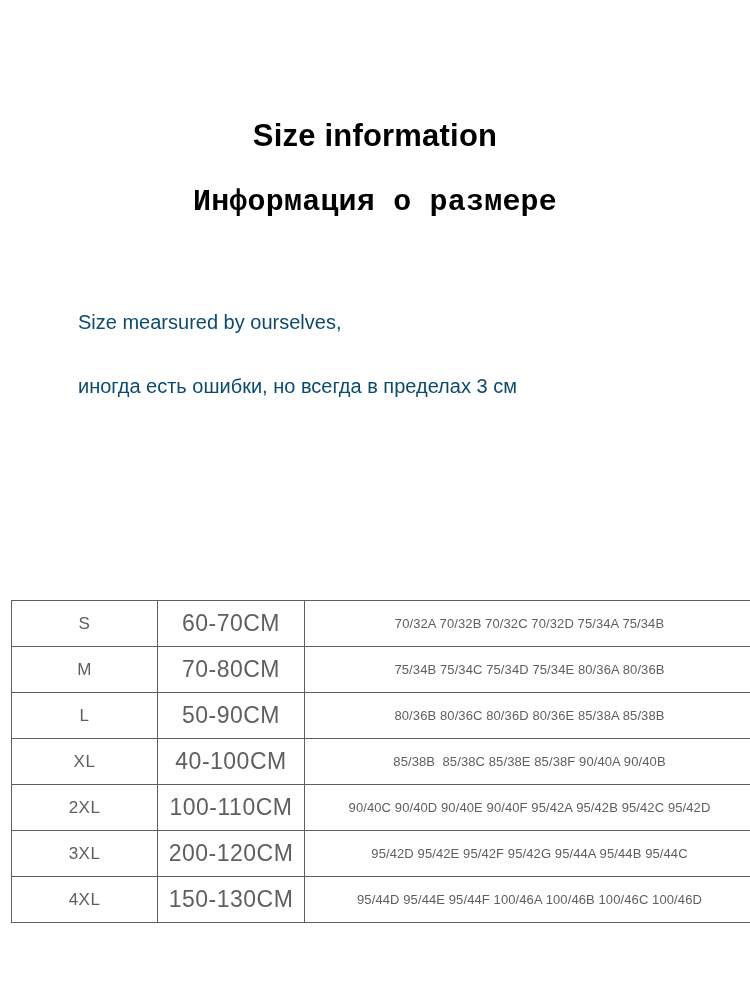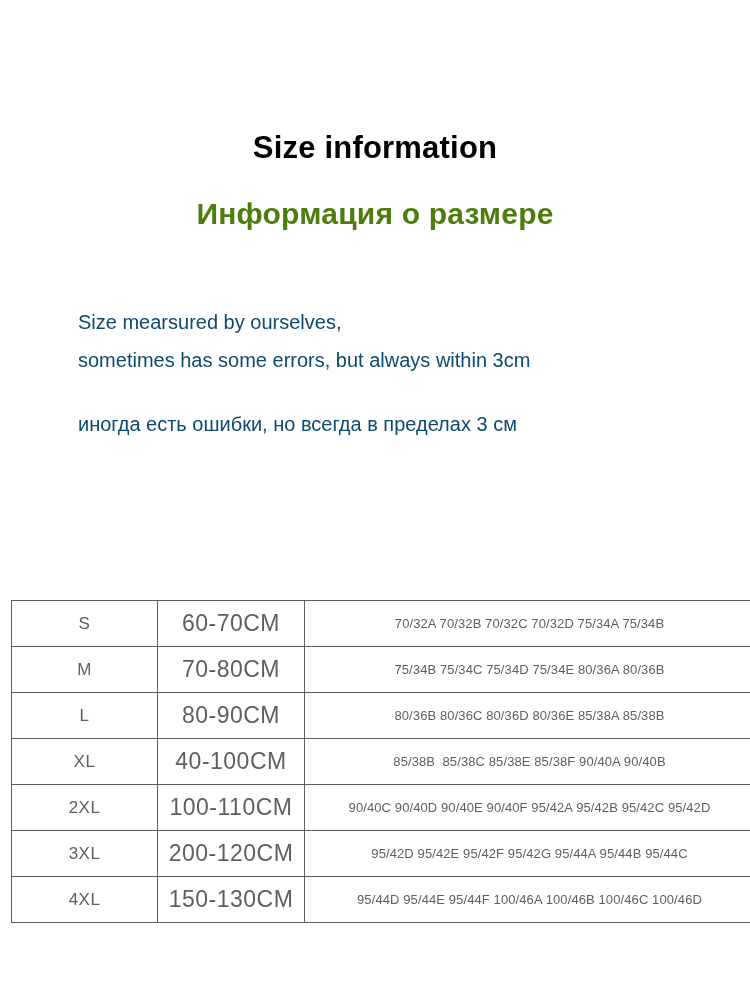--- a/index.html
+++ b/index.html
@@ -20,38 +20,38 @@
     position: relative;
     width: 750px;
     height: 1000px;
     background: #ffffff;
   }
 
   
   .headings {
     position: absolute;
     left: 0;
-    top: 128px;
+    top: 116px;
     width: 750px;
     text-align: center;
   }
   .title-en {
     font-family: "Liberation Sans", sans-serif;
     font-weight: bold;
     font-size: 31px;
     line-height: 40px;
     color: #000000;
     letter-spacing: 0.2px;
   }
   .title-ru {
-    font-family: Liberation Sans, sans-serif;
+    font-family: Liberation Mono, monospace;
     font-weight: bold;
     font-size: 30px;
     line-height: 40px;
-    color: #4d7c0f;
+    color: #000000;
     margin-top: 26px;
     letter-spacing: 0.2px;
   }
 
   
   .copy {
     position: absolute;
     left: 78px;
     top: 303px;
     width: 620px;
@@ -109,40 +109,39 @@
 
 <div class="page">
 
   <div class="headings">
     <div class="title-en">Size information</div>
     <div class="title-ru">Информация о размере</div>
   </div>
 
   <div class="copy">
     <p>Size mearsured by ourselves,</p>
-    <p>sometimes has some errors, but always within 3cm</p>
     <div class="block-gap"></div>
     <p>иногда есть ошибки, но всегда в пределах 3 см</p>
   </div>
 
   <table class="size-table">
     <tbody>
       <tr>
         <td class="col-size">S</td>
         <td class="col-range">60-70CM</td>
         <td class="col-codes">70/32A 70/32B 70/32C 70/32D 75/34A 75/34B</td>
       </tr>
       <tr>
         <td class="col-size">M</td>
         <td class="col-range">70-80CM</td>
         <td class="col-codes">75/34B 75/34C 75/34D 75/34E 80/36A 80/36B</td>
       </tr>
       <tr>
         <td class="col-size">L</td>
-        <td class="col-range">80-90CM</td>
+        <td class="col-range">50-90CM</td>
         <td class="col-codes">80/36B 80/36C 80/36D 80/36E 85/38A 85/38B</td>
       </tr>
       <tr>
         <td class="col-size">XL</td>
         <td class="col-range">40-100CM</td>
         <td class="col-codes">85/38B  85/38C 85/38E 85/38F 90/40A 90/40B</td>
       </tr>
       <tr>
         <td class="col-size">2XL</td>
         <td class="col-range">100-110CM</td>

